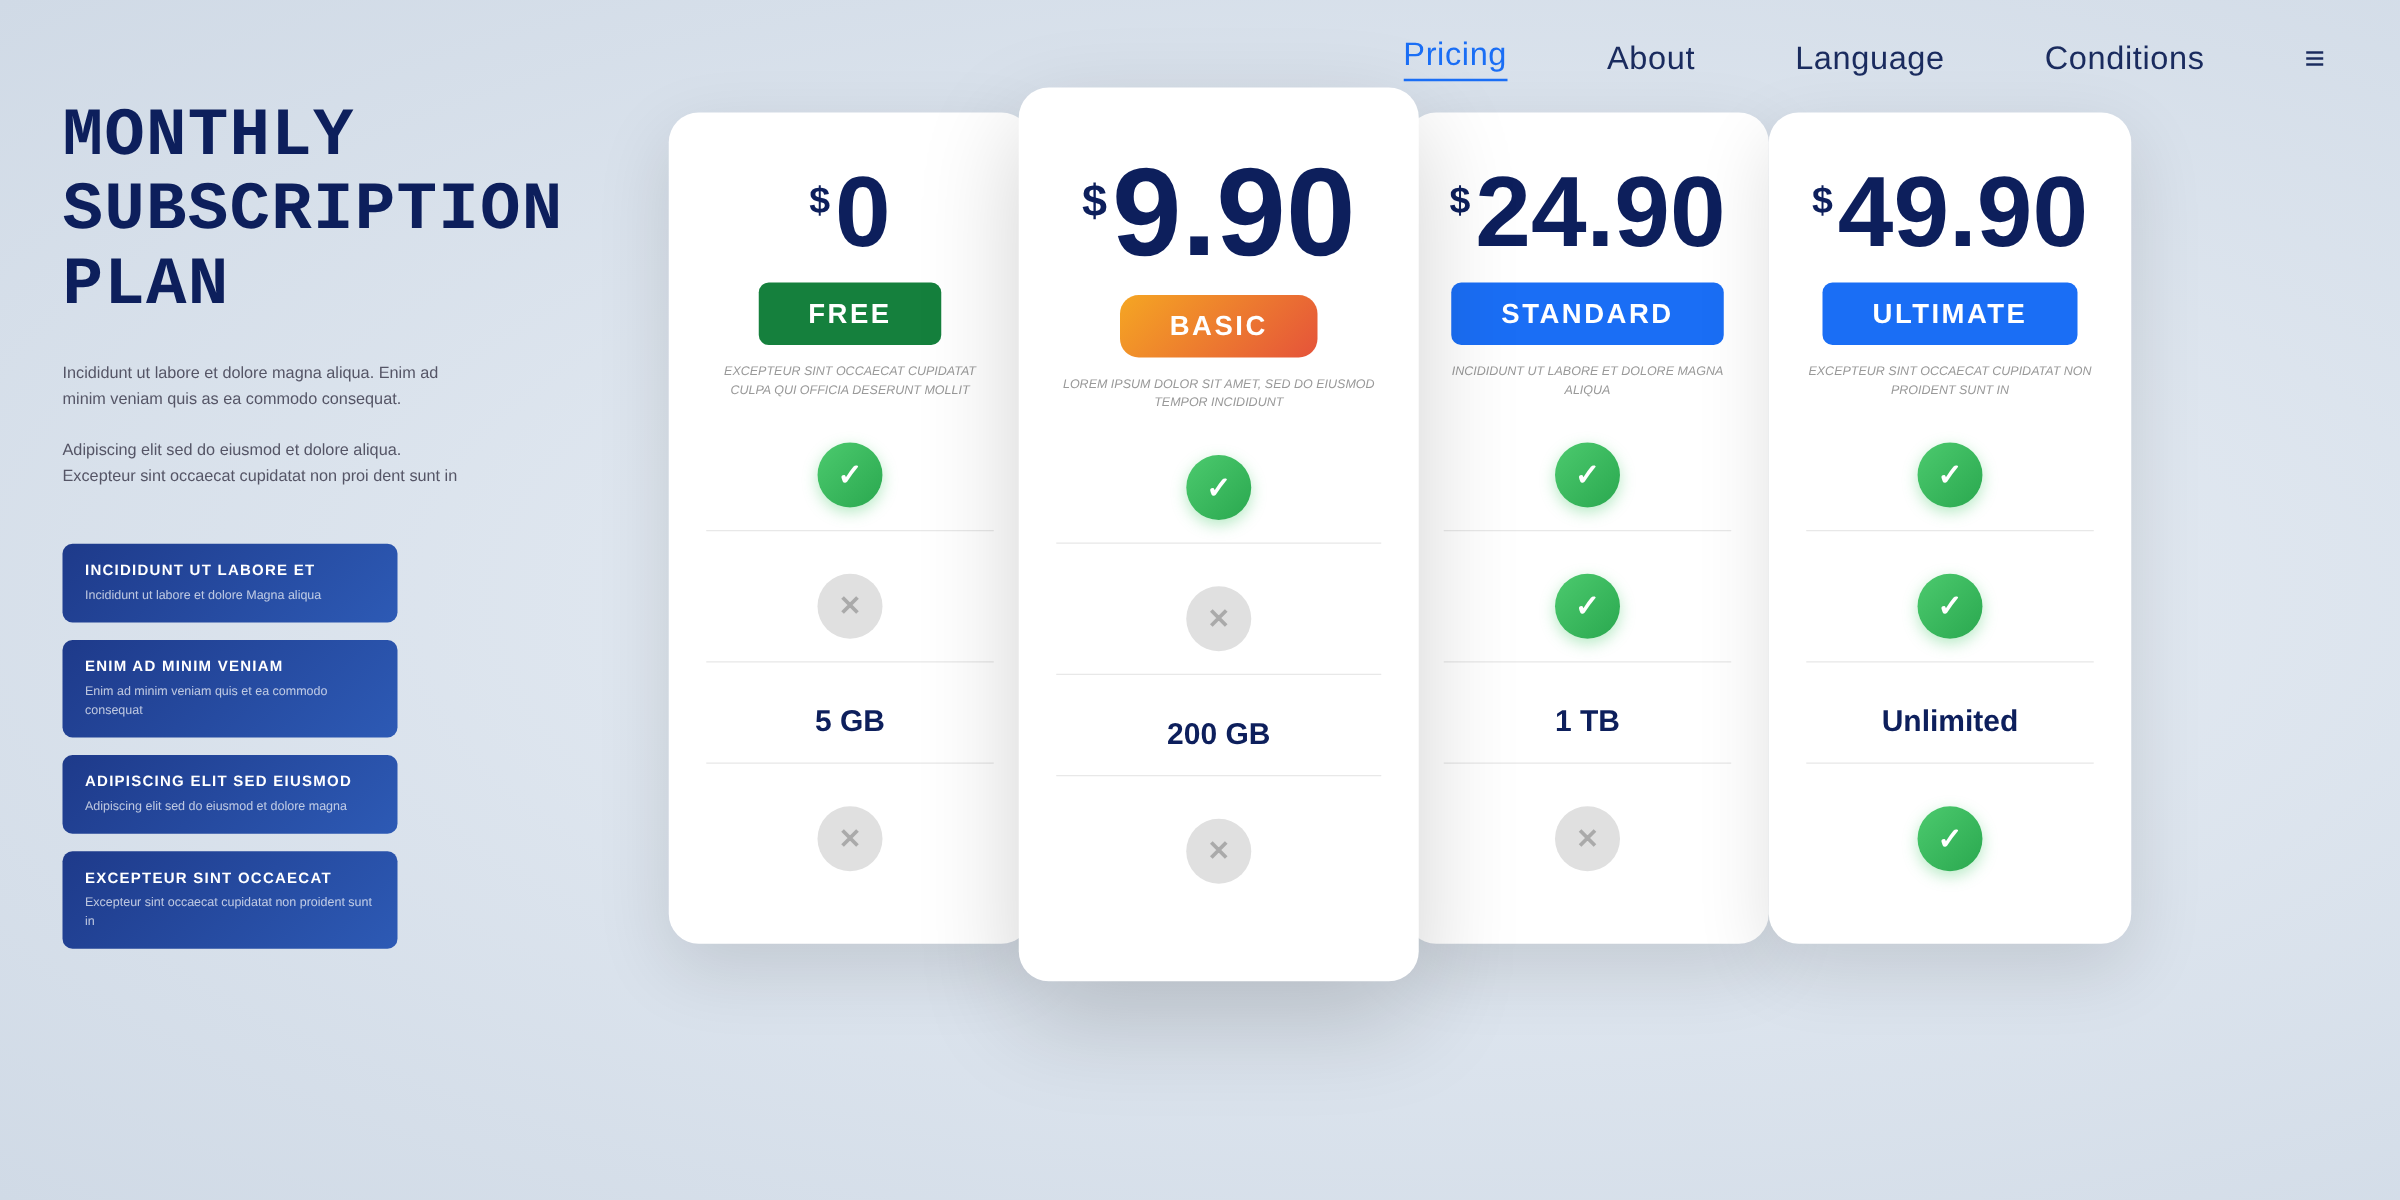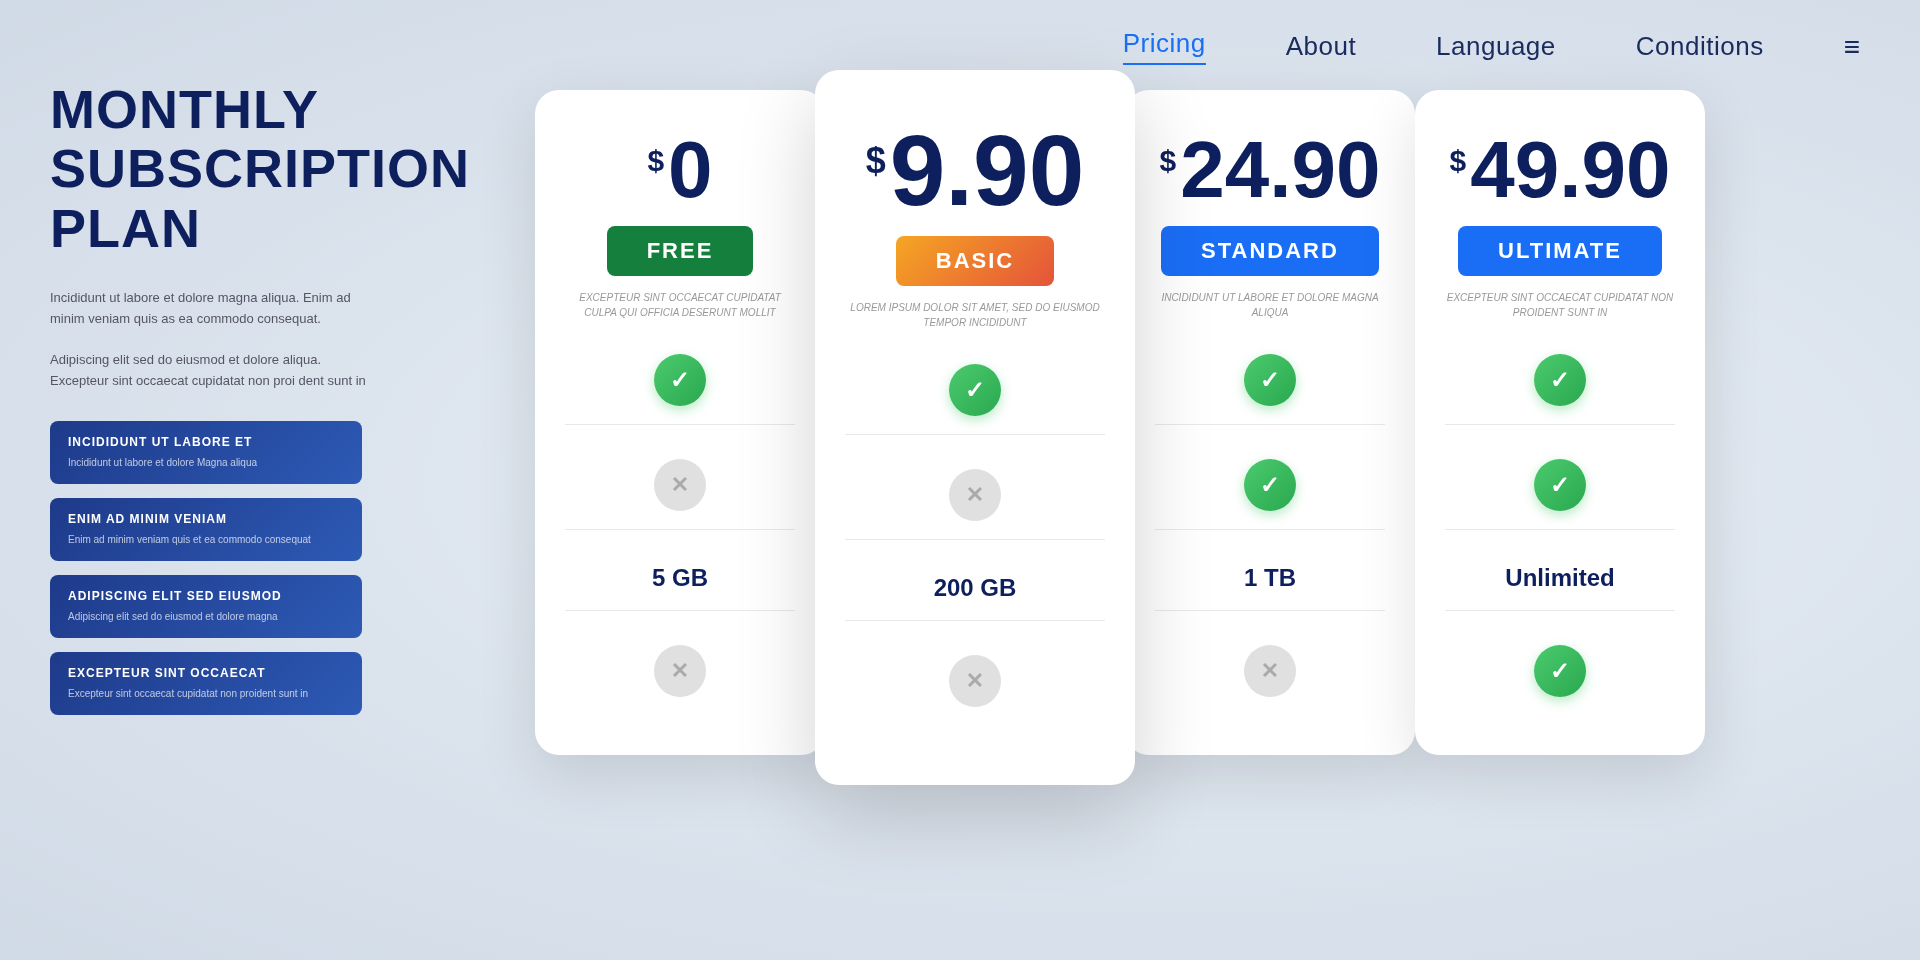--- a/index.html
+++ b/index.html
@@ -61,49 +61,50 @@
     }
 
     .left-panel h1 {
       font-size: 54px;
       font-weight: 900;
       color: #0d1f5c;
       line-height: 1.1;
       text-transform: uppercase;
       letter-spacing: 1px;
       margin-bottom: 30px;
+      font-family: Liberation Mono, monospace;
     }
 
     .left-panel .subtitle {
       font-size: 13px;
       color: #556;
       line-height: 1.6;
       margin-bottom: 20px;
     }
 
     .left-panel .subtitle2 {
       font-size: 13px;
       color: #556;
       line-height: 1.6;
-      margin-bottom: 30px;
+      margin-bottom: 44px;
     }
 
     
     .feature-rows {
       display: flex;
       flex-direction: column;
       gap: 14px;
       margin-top: 10px;
     }
 
     .feature-row {
       background: linear-gradient(135deg, #1e3a8a 0%, #2d5ab5 100%);
       border-radius: 8px;
       padding: 14px 18px;
-      width: 312px;
+      width: 268px;
     }
 
     .feature-row .feat-title {
       font-size: 12px;
       font-weight: 800;
       color: white;
       text-transform: uppercase;
       letter-spacing: 1px;
       margin-bottom: 6px;
     }
@@ -195,21 +196,21 @@
       font-size: 22px;
       font-weight: 800;
       letter-spacing: 2px;
       text-transform: uppercase;
       color: white;
       margin-bottom: 14px;
       text-align: center;
     }
 
     .plan-label.free { background: #15803d; }
-    .plan-label.basic { background: linear-gradient(135deg, #f5a623, #e5533a); }
+    .plan-label.basic { background: linear-gradient(135deg, #f5a623, #e5533a); border-radius: 15px; }
     .plan-label.standard { background: #1a6ef5; }
     .plan-label.ultimate { background: #1a6ef5; }
 
     .plan-desc {
       font-size: 10px;
       color: #999;
       text-align: center;
       line-height: 1.5;
       min-height: 36px;
       margin-bottom: 10px;

